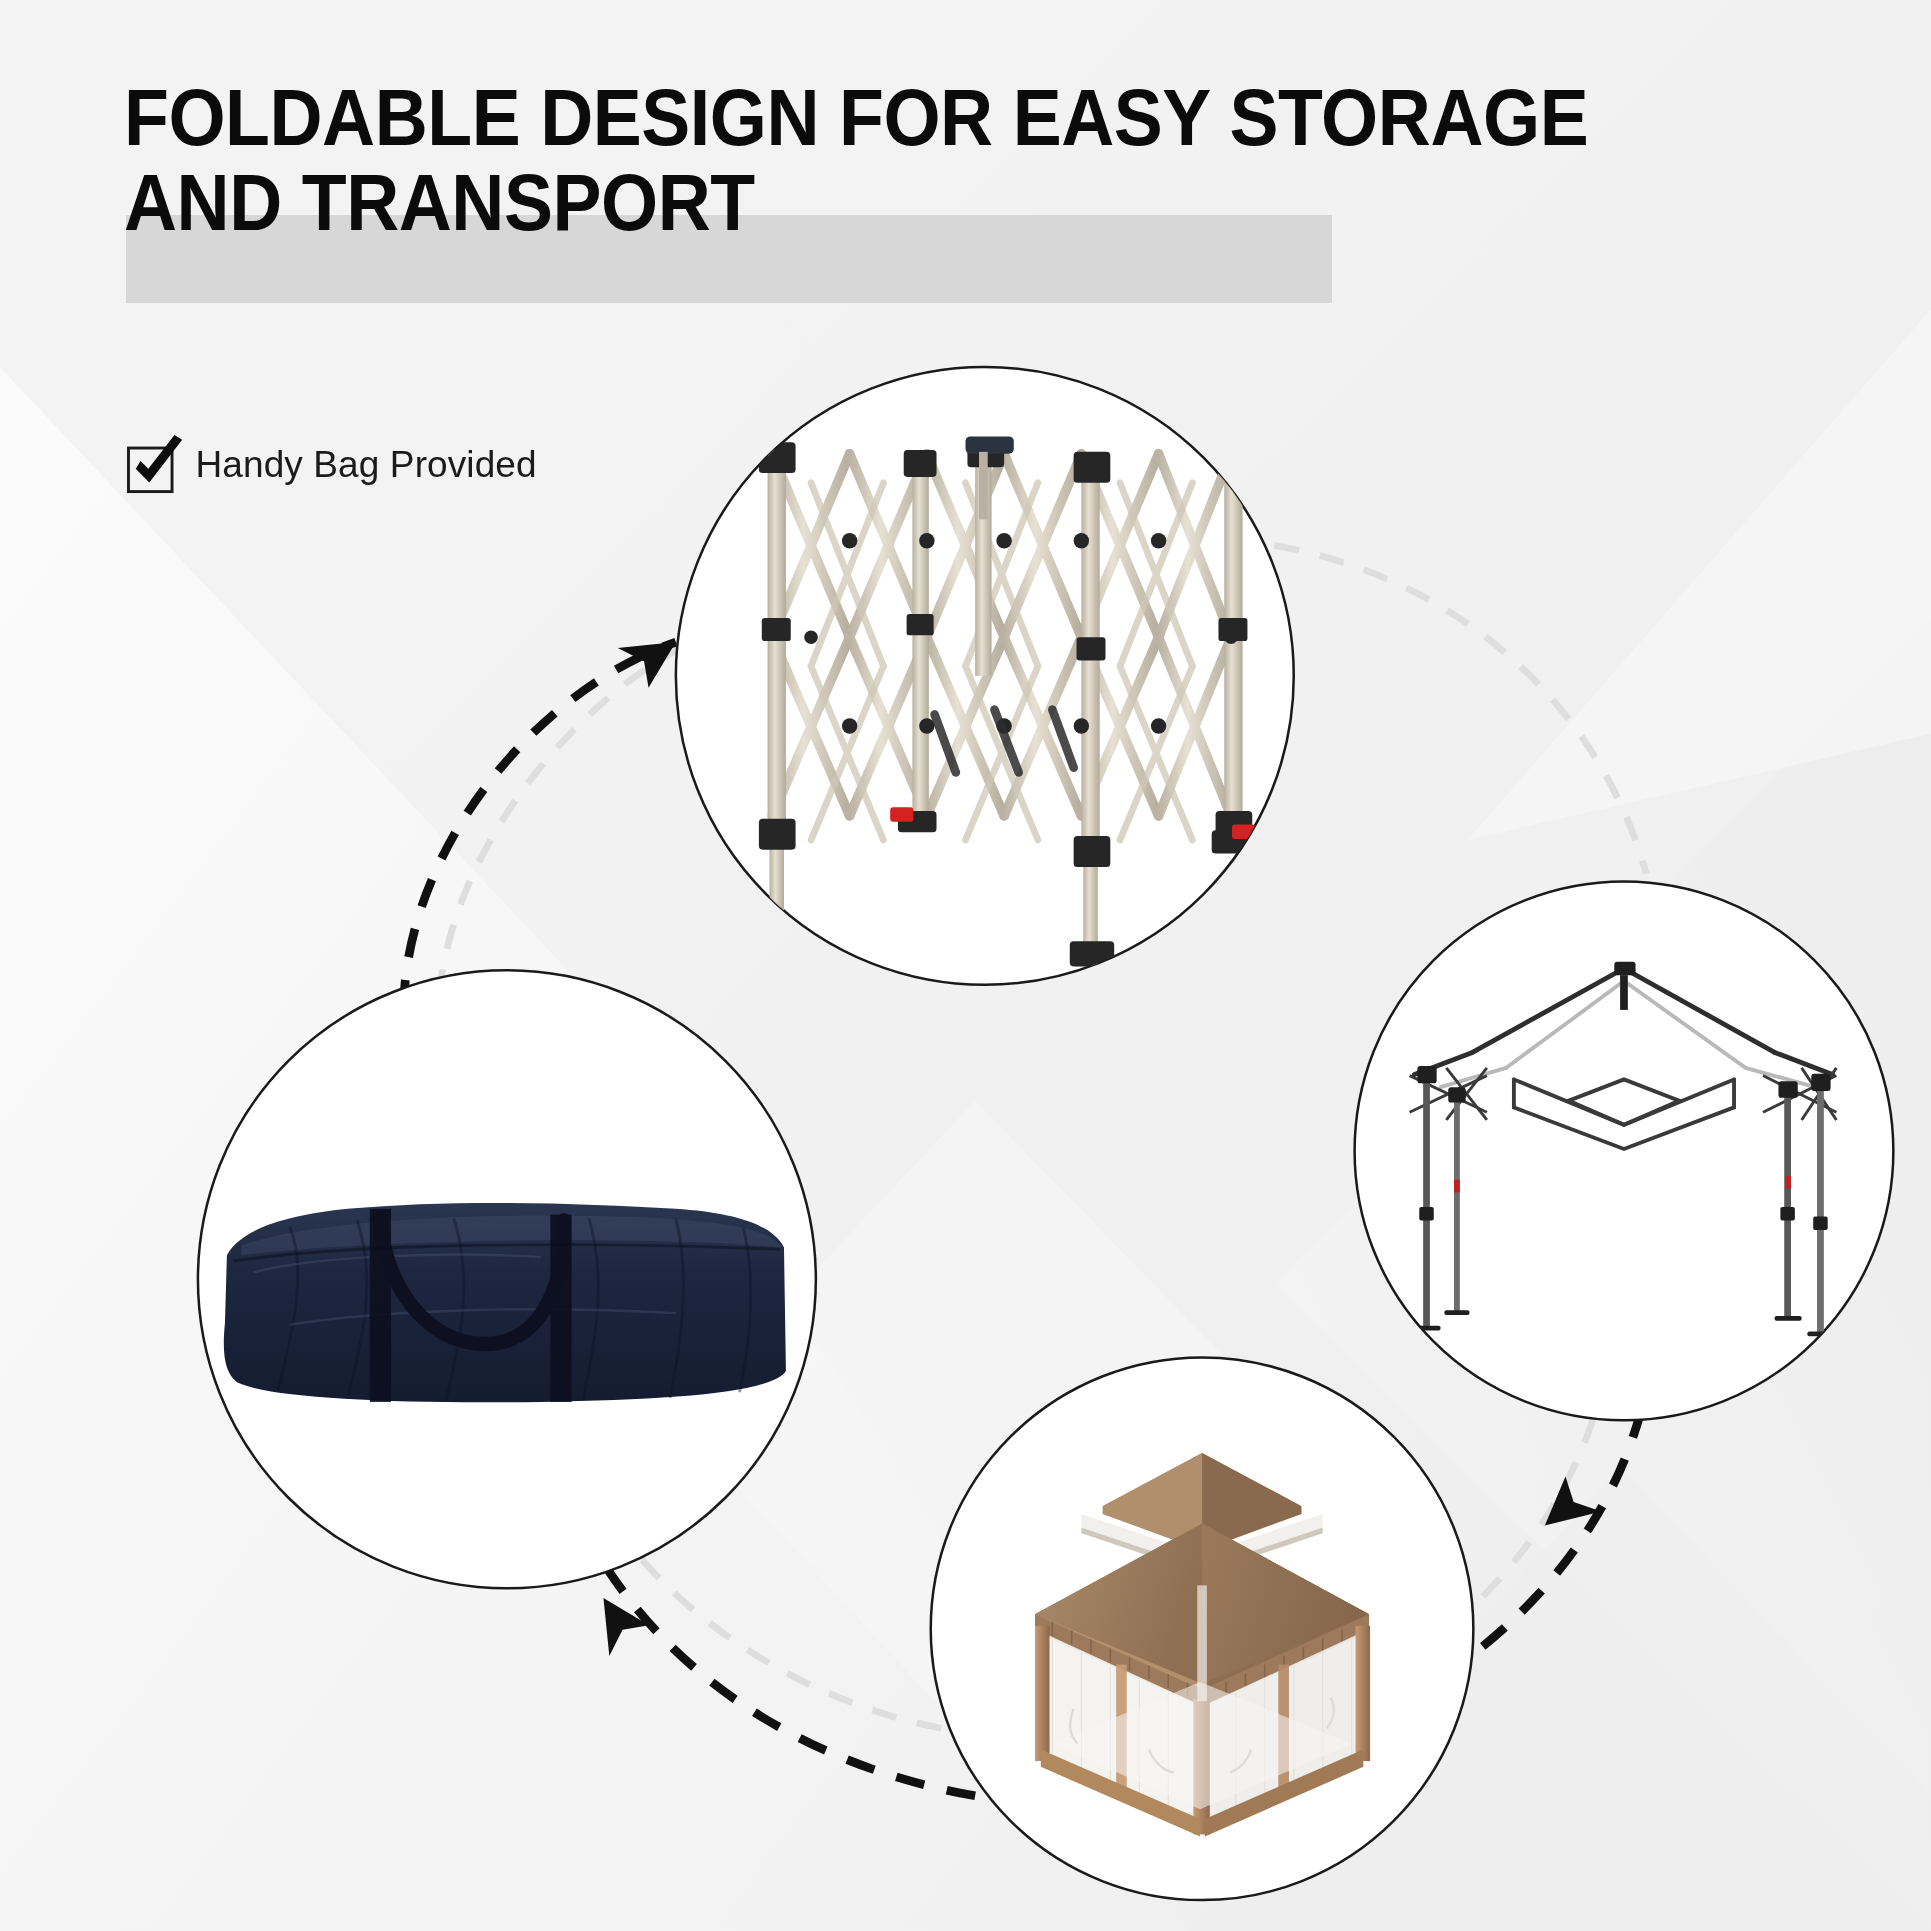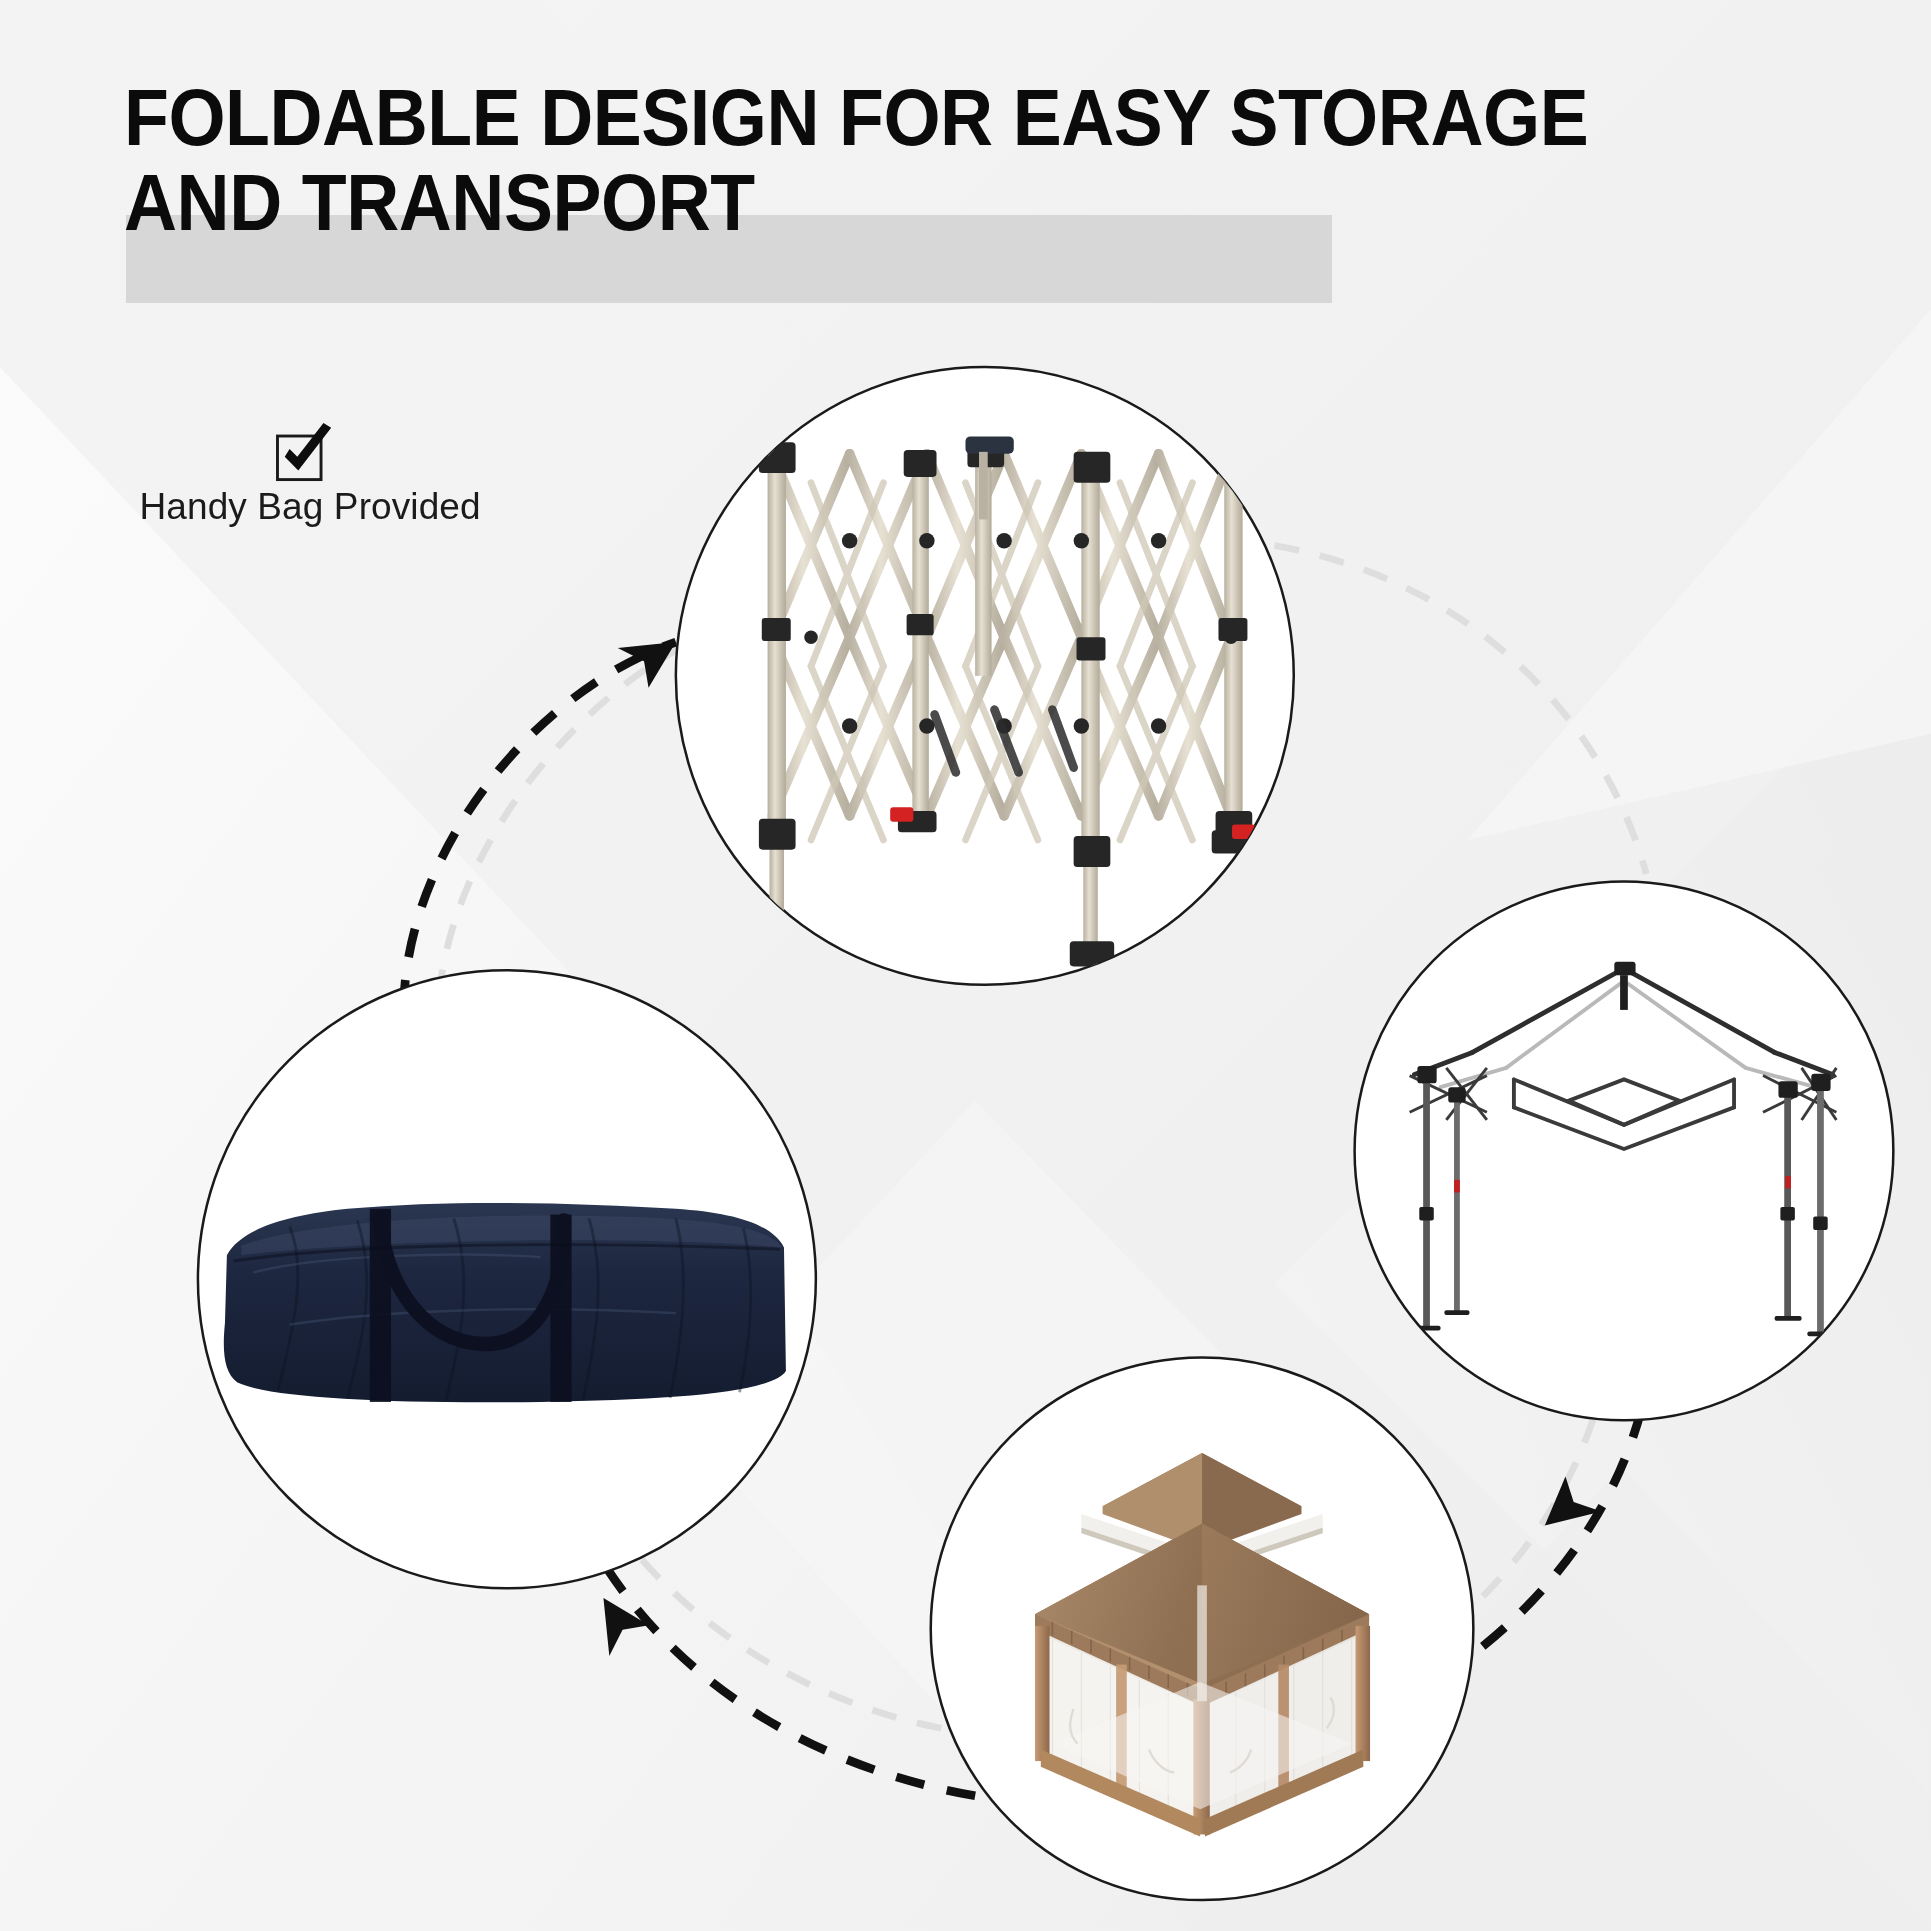--- a/index.html
+++ b/index.html
@@ -21,21 +21,21 @@
   }
   #page-title {
     position:absolute; left:124px; top:75px; width:1699px; z-index:2;
     font-size:79px; line-height:85px; font-weight:bold; color:#0b0b0b;
     letter-spacing:-0.5px; transform:scaleX(0.93); transform-origin:left top;
     white-space:pre-line;
   }
 
   
   #feature-list { position:absolute; left:126px; top:430px; z-index:4; }
-  .feature-row { position:relative; height:70px; display:flex; align-items:center;flex-direction:column; }
+  .feature-row { position:relative; height:70px; display:flex; align-items:center; }
   .checkbox-icon { position:relative; width:56px; height:46px; flex:0 0 56px; }
   .checkbox-icon svg { position:absolute; left:0; top:-7.7px; }
   .feature-label {
     font-size:37px; color:#1b1b1b; font-weight:400;
     letter-spacing:0.1px; margin-left:13.5px; white-space:nowrap;
   }
 
   
   #cycle-layer { position:absolute; inset:0; z-index:2; }
   #photo-layer { position:absolute; inset:0; z-index:5; }

